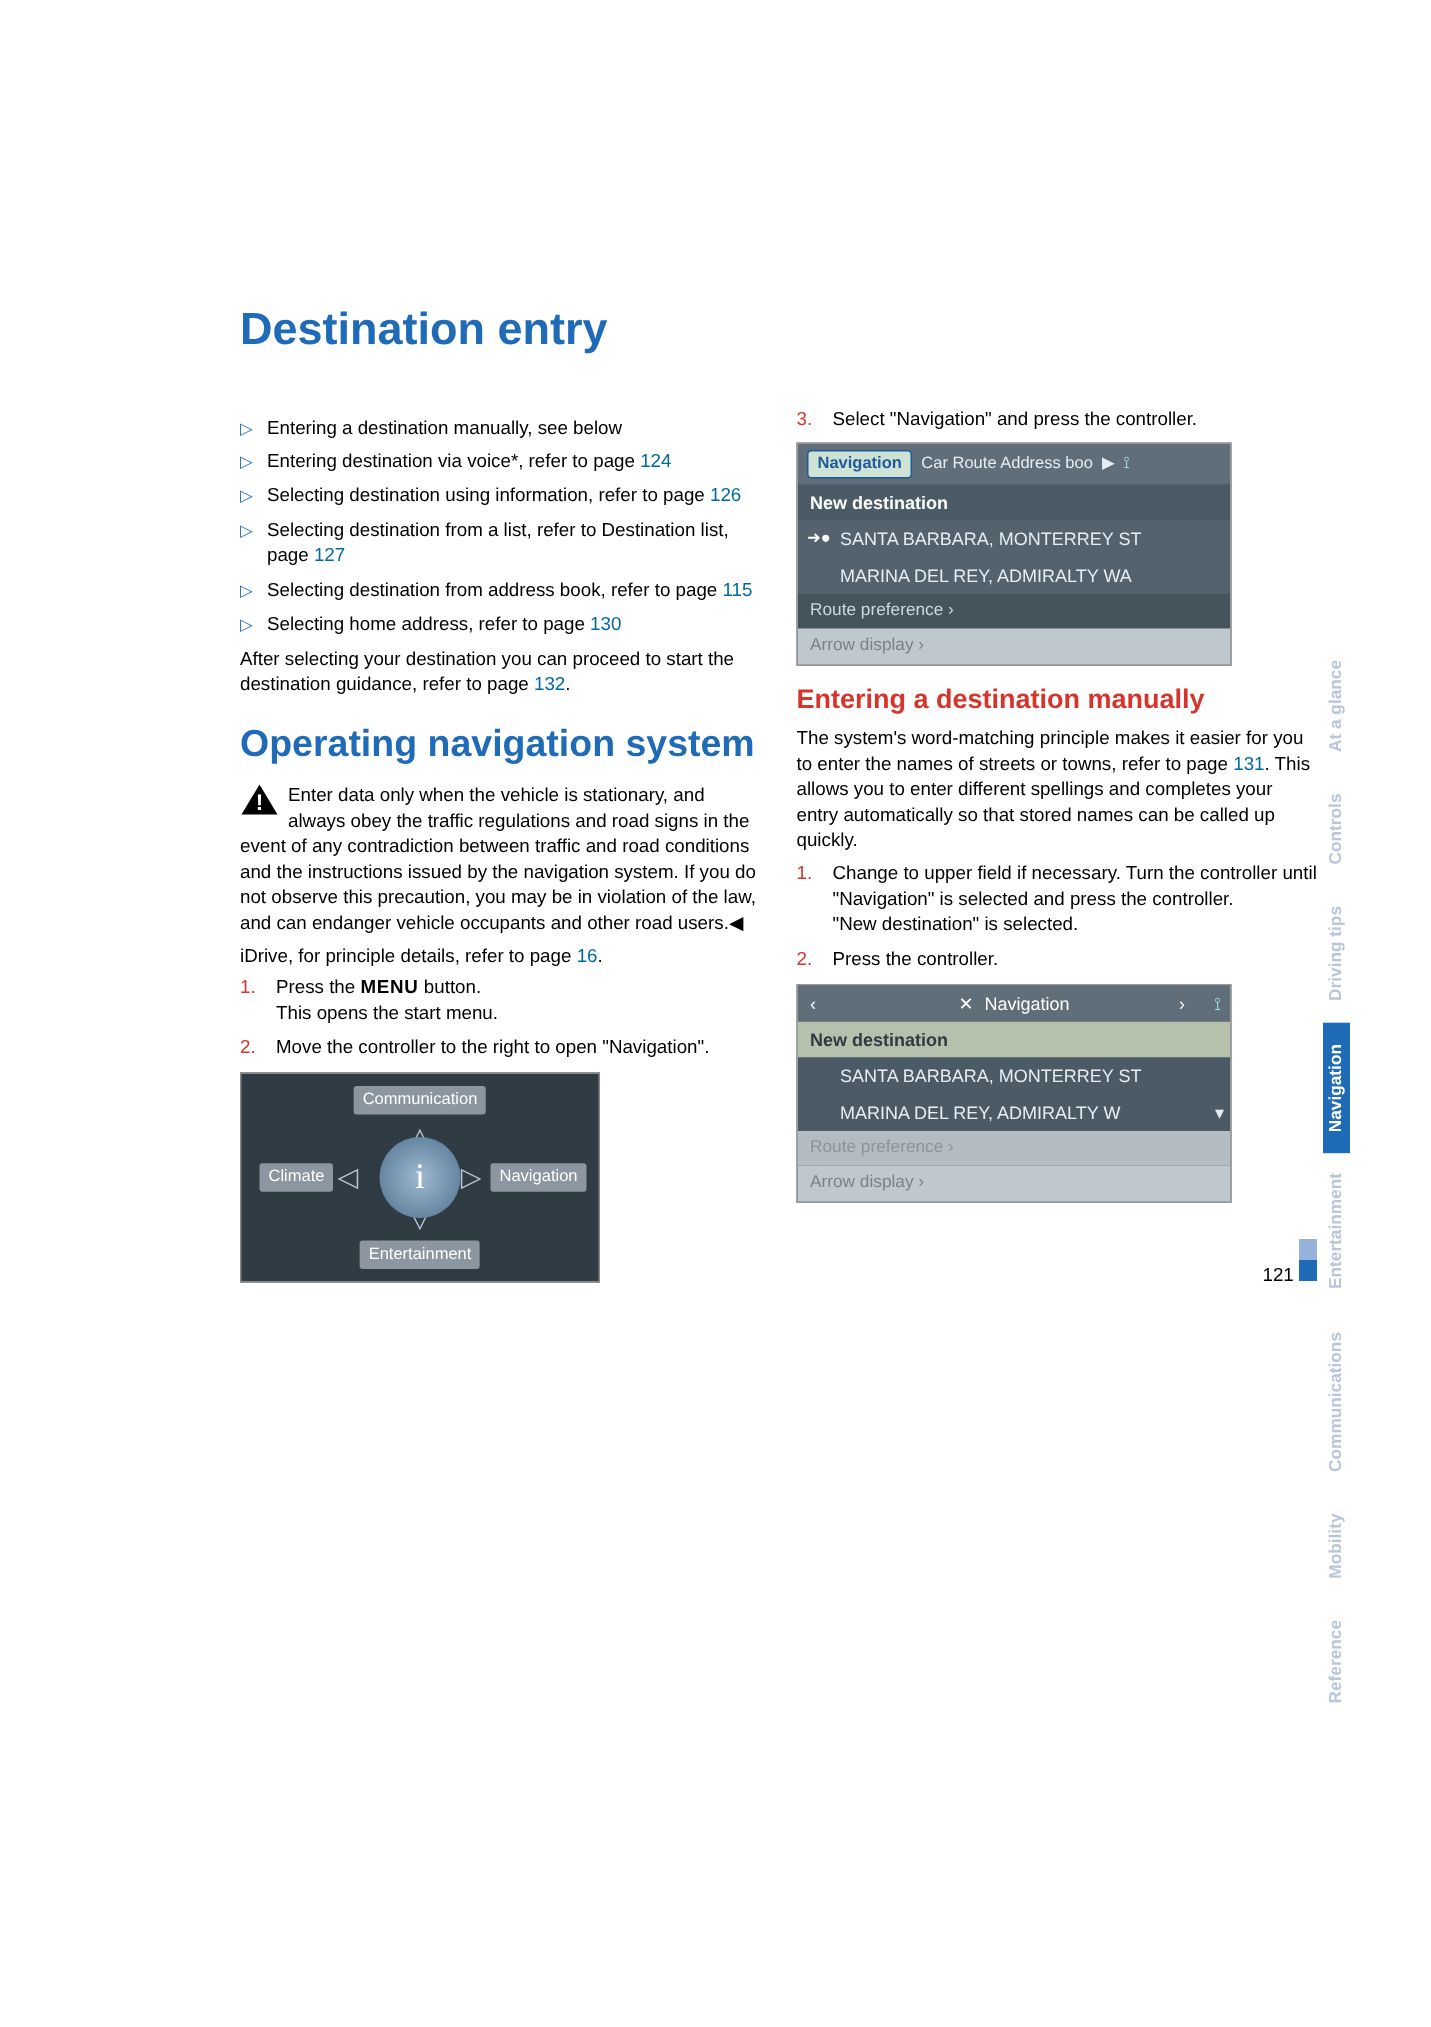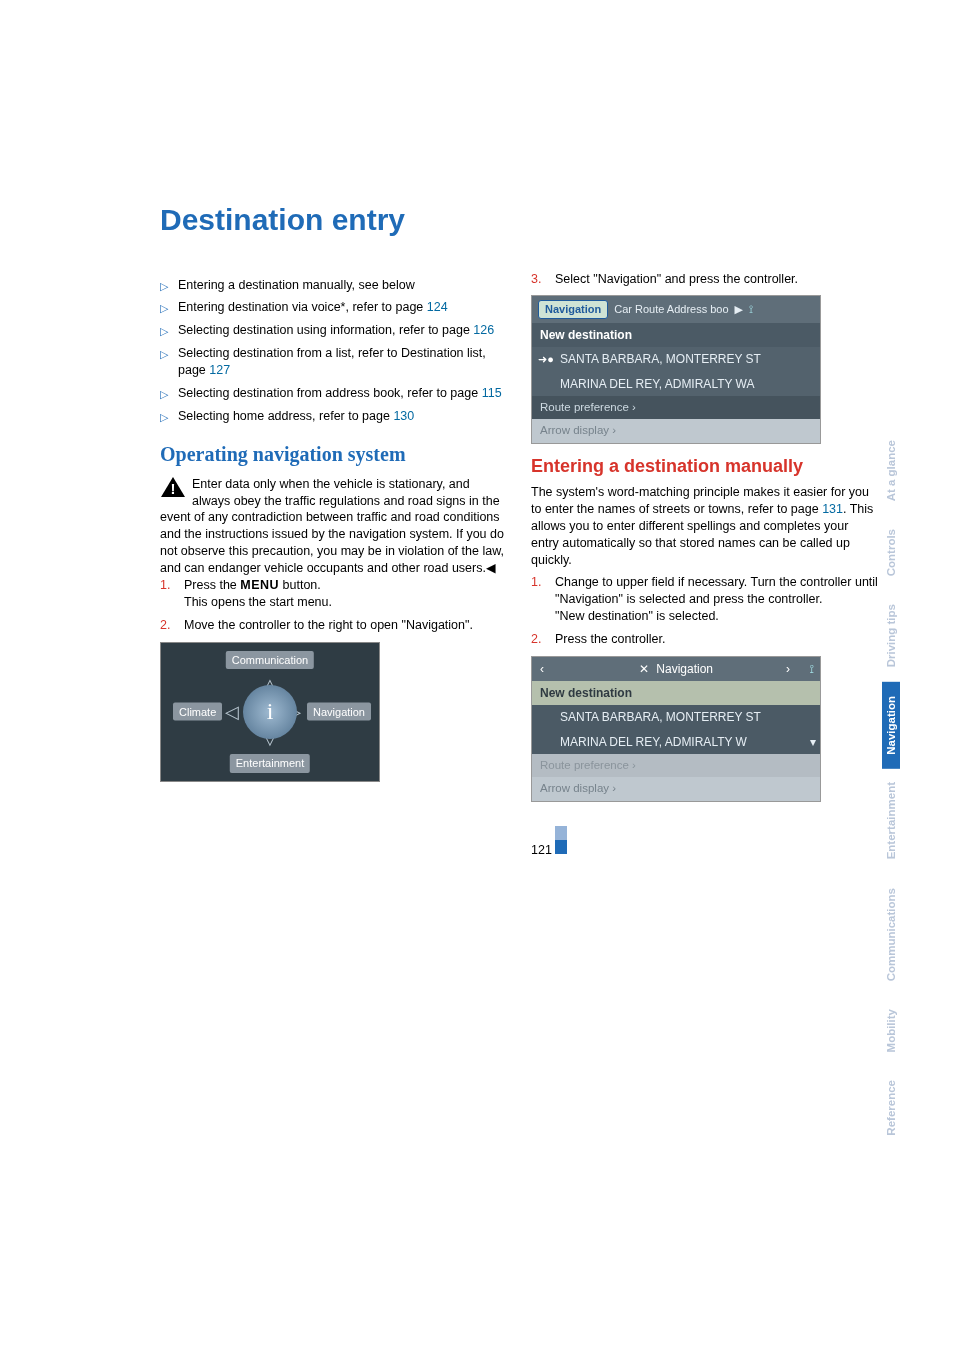--- a/index.html
+++ b/index.html
@@ -6,28 +6,28 @@
   body { font-family: Arial, Helvetica, sans-serif; font-size: 12.5px; line-height: 1.35; color: #000; background: #fff; width: 954px; height: 1351px; position: relative; }
   .page { padding: 200px 76px 60px 160px; position: relative; }
   .title { color: #1f6bb7; font-size: 30px; font-weight: bold; margin-bottom: 30px; }
   .columns { display: flex; gap: 24px; }
   .col { flex: 1; }
   .para { margin-bottom: 4px; }
   .list { list-style: none; margin: 6px 0; }
   .list li { position: relative; padding-left: 18px; margin-bottom: 6px; }
   .tri { position: absolute; left: 0; top: 2px; color: #1f6bb7; font-size: 11px; }
   .link { color: #0369a1; }
-  .h2 { color: #1f6bb7; font-size: 20px; font-weight: bold; margin-top: 16px; margin-bottom: 8px; font-family: Liberation Serif, serif; }
+  .h2 { color: #1f6bb7; font-size: 25px; font-weight: bold; margin-top: 16px; margin-bottom: 8px; }
   .h2-red { color: #d7342b; font-size: 18px; font-weight: bold; margin-top: 8px; margin-bottom: 6px; }
   .warn-block { display: block; }
   .warn-icon { float: left; margin-right: 6px; }
   .ol { list-style: none; }
   .ol li { position: relative; padding-left: 24px; margin-bottom: 6px; }
   .num { position: absolute; left: 0; top: 0; color: #d7342b; }
-  .idrive-img { width: 220px; height: 140px; background: #2f3c44; position: relative; border:1px solid #888; margin-top:8px;}
+  .idrive-img { width: 240px; height: 140px; background: #2f3c44; position: relative; border:1px solid #888; margin-top:8px;}
   .idrive-center { position:absolute; left:50%; top:50%; transform:translate(-50%,-50%); width:54px; height:54px; background:radial-gradient(#9fbad1,#4e6f8c); border-radius:50%; display:flex; align-items:center; justify-content:center; color:#fff; font-family:serif; font-size:24px; }
   .btn-label { position:absolute; background:#8b96a0; color:#fff; font-size:11px; padding:2px 6px; border-radius:2px; }
   .btn-top { left:50%; top:8px; transform:translateX(-50%); }
   .btn-bot { left:50%; bottom:8px; transform:translateX(-50%); }
   .btn-left { left:12px; top:50%; transform:translateY(-50%); }
   .btn-right { right:8px; top:50%; transform:translateY(-50%); }
   .arr { position:absolute; color:#b6c4ce; font-size:18px; }
   .arr-up { left:50%; top:30px; transform:translateX(-50%) }
   .arr-down { left:50%; bottom:30px; transform:translateX(-50%) }
   .arr-left { left:64px; top:50%; transform:translateY(-50%) }
@@ -42,21 +42,21 @@
   .nav-pref { background:#45535d; padding:4px 8px; color:#cdd9e1; font-size:11.5px;}
   .nav-arrow-disp { background:#bfc8cf; color:#77838c; padding:4px 8px; font-size:11.5px;}
   .nav-header2 { background:#5f6e79; text-align:center; padding:4px 6px; color:#fff; position:relative;}
   .nav-header2 .larr { position:absolute; left:8px; }
   .nav-header2 .rarr { position:absolute; right:30px; }
   .nav-header2 .sat { position:absolute; right:6px; top:4px; color:#a3e0e6;}
   .nav-newdest2 { background:#b5c0ad; color:#2f3a42; padding:4px 8px; font-weight:bold;}
   .sidebar { position:absolute; right:54px; top:190px; width:18px; height:960px; display:flex; flex-direction:column-reverse; }
   .side-item { writing-mode: vertical-rl; transform: rotate(180deg); text-align:center; font-size:11.5px; font-weight:bold; padding:14px 2px; color:#b9c6d9; }
   .side-active { background:#1f6bb7; color:#fff !important; }
-  .pagenum-wrap { text-align:left; margin-top:20px; }
+  .pagenum-wrap { text-align:right; margin-top:20px; }
   .pagebar { display:inline-block; width:12px; height:28px; margin-top:4px; }
   .bar-top { background:#95b3d8; height:14px; width:12px; }
   .bar-bot { background:#1f6bb7; height:14px; width:12px; }
   .menu-word { font-family: Arial; font-weight:bold; letter-spacing:0.5px; }
 </style>
 </head>
 <body>
 
 <div class="page">
   <h1 class="title">Destination entry</h1>
@@ -64,29 +64,31 @@
 
     <div class="col">
       <ul class="list">
         <li><span class="tri">▷</span><span>Entering a destination manually, see below</span><span class="link"></span></li>
         <li><span class="tri">▷</span><span>Entering destination via voice*, refer to page </span><span class="link">124</span></li>
         <li><span class="tri">▷</span><span>Selecting destination using information, refer to page </span><span class="link">126</span></li>
         <li><span class="tri">▷</span><span>Selecting destination from a list, refer to Destination list, page </span><span class="link">127</span></li>
         <li><span class="tri">▷</span><span>Selecting destination from address book, refer to page </span><span class="link">115</span></li>
         <li><span class="tri">▷</span><span>Selecting home address, refer to page </span><span class="link">130</span></li>
       </ul>
+      <p class="para"><span>After selecting your destination you can proceed to start the destination guidance, refer to page </span><span class="link">132</span><span>.</span></p>
 
       <h2 class="h2">Operating navigation system</h2>
       <div class="warn-block">
         <svg class="warn-icon" width="26" height="22">
             <polygon points="13,1 25,21 1,21" fill="#000"></polygon>
             <text x="13" y="18" text-anchor="middle" fill="#fff" font-size="15" font-weight="bold">!</text>
           </svg>
         <span>Enter data only when the vehicle is stationary, and always obey the traffic regulations and road signs in the event of any contradiction between traffic and road conditions and the instructions issued by the navigation system. If you do not observe this precaution, you may be in violation of the law, and can endanger vehicle occupants and other road users.</span><span>◀</span>
       </div>
+      <p class="para" style="margin-top:6px"><span>iDrive, for principle details, refer to page </span><span class="link">16</span><span>.</span></p>
 
       <ol class="ol">
         <li>
           <span class="num">1.</span>
           <span>Press the </span><span class="menu-word">MENU</span><span> button.</span>
           <div>This opens the start menu.</div>
         </li>
         <li>
           <span class="num">2.</span>
           <span>Move the controller to the right to open "Navigation".</span>

